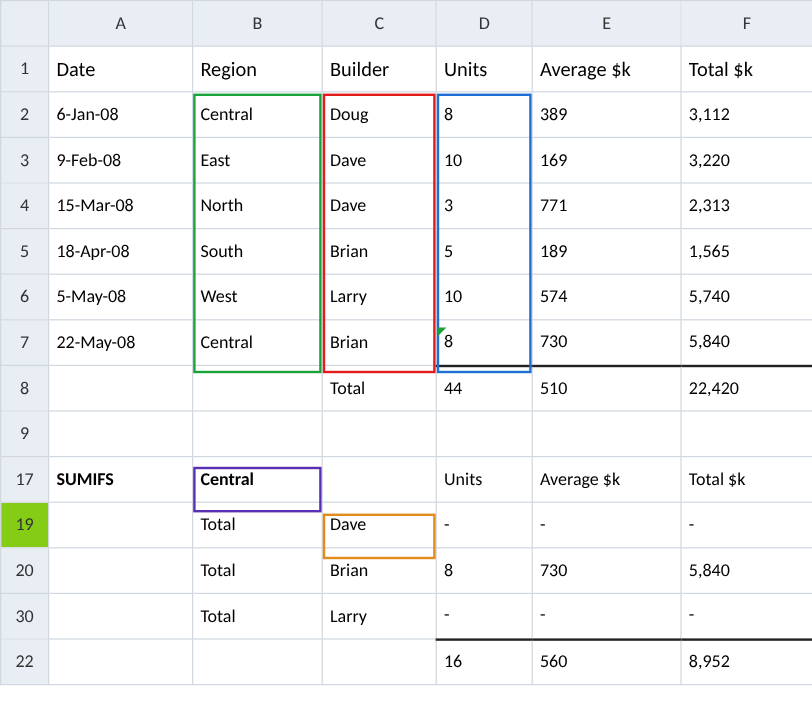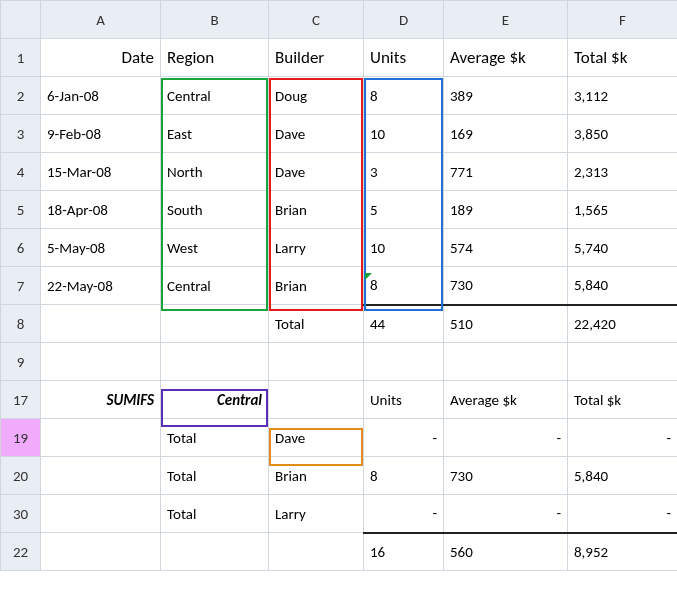--- a/index.html
+++ b/index.html
@@ -39,23 +39,23 @@
   }
   .corner { width: 40px; }
   .col-A { width: 120px; }
   .col-B { width: 108px; }
   .col-C { width: 95px; }
   .col-D { width: 80px; }
   .col-E { width: 124px; }
   .col-F { width: 110px; }
   .hdr-bold { font-weight: normal; font-size: 17px; }
   .right { text-align: left; }
-  .center { text-align: right; }
-  .row-hdr.sel { background: #f0abfc; }
-  .bold { font-weight: bold; font-style: italic; }
+  .center { text-align: left; }
+  .row-hdr.sel { background: #84cc16; }
+  .bold { font-weight: bold; }
 
   
   .rangebox {
     position: absolute;
     pointer-events: none;
     background: transparent;
   }
   
   .box-green  { border: 2px solid #1aa33a; }
   
@@ -124,21 +124,21 @@
       <td class="right">389</td>
       <td class="right">3,112</td>
     </tr>
     <tr>
       <th class="row-hdr">3</th>
       <td class="right">9-Feb-08</td>
       <td>East</td>
       <td>Dave</td>
       <td class="right">10</td>
       <td class="right">169</td>
-      <td class="right">3,850</td>
+      <td class="right">3,220</td>
     </tr>
     <tr>
       <th class="row-hdr">4</th>
       <td class="right">15-Mar-08</td>
       <td>North</td>
       <td>Dave</td>
       <td class="right">3</td>
       <td class="right">771</td>
       <td class="right">2,313</td>
     </tr>

